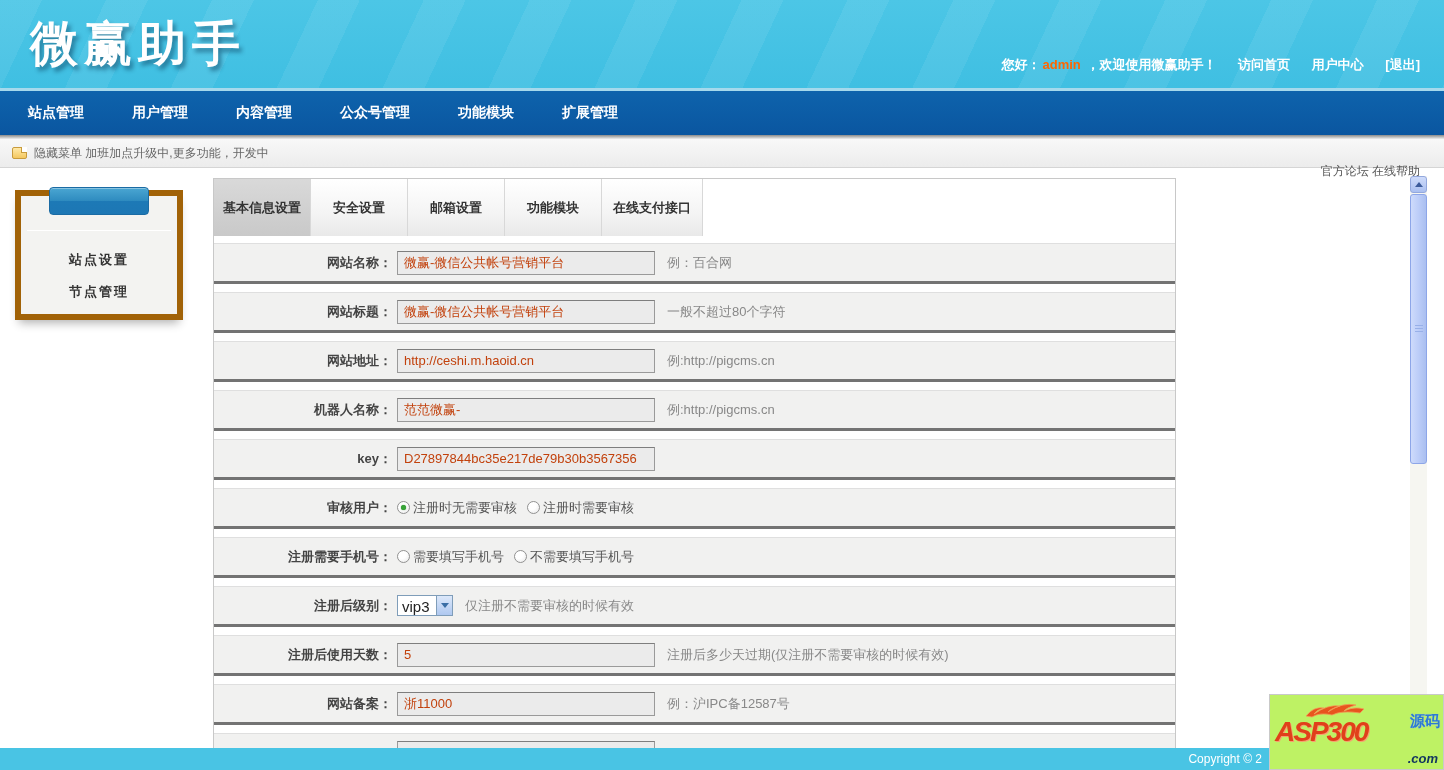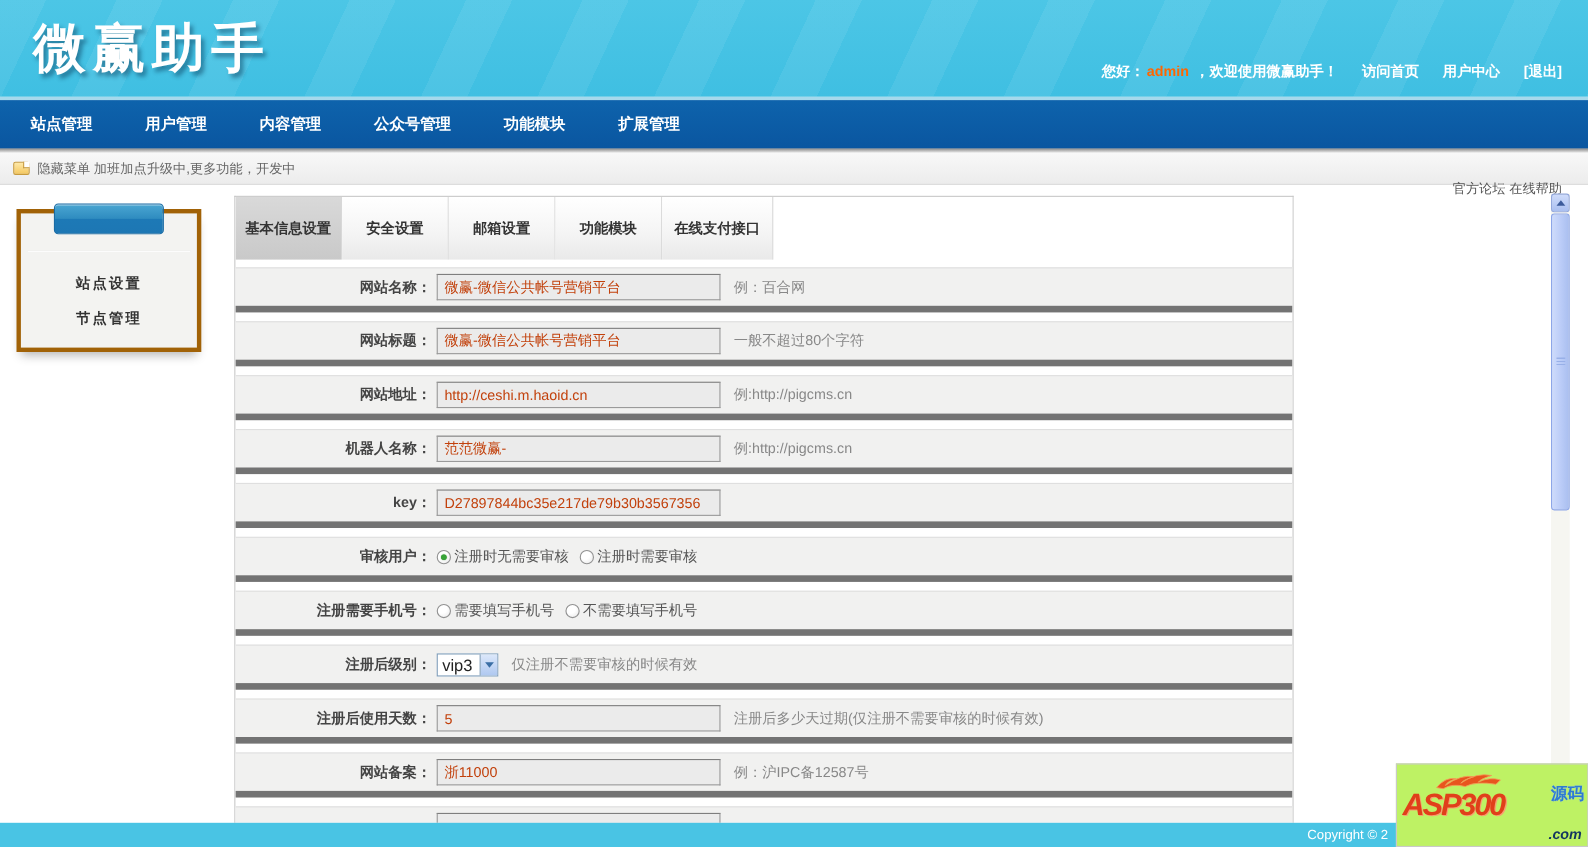--- a/index.html
+++ b/index.html
@@ -31,21 +31,21 @@
     background:linear-gradient(180deg,#f8f8f8,#ececec); border-bottom:1px solid #d5d5d5;
     display:flex; align-items:center; padding-left:12px; }
   .crumb-icon { width:15px; height:12px; background:linear-gradient(180deg,#ffe9a8,#f4c860);
     border:1px solid #c89b3c; border-radius:2px; position:relative; margin-right:7px; }
   .crumb-icon::after { content:""; position:absolute; right:-1px; top:-1px; width:5px; height:5px;
     background:#fff; border-left:1px solid #c89b3c; border-bottom:1px solid #c89b3c; }
   .crumb-text { font-size:12px; color:#666; }
 
   
   .side-panel { position:absolute; left:15px; top:190px; width:168px; height:130px;
-    background:#f3f3f1; border:4px solid #a16207; box-shadow:0 7px 9px -4px rgba(0,0,0,0.3); }
+    background:#f3f3f1; border:6px solid #a16207; box-shadow:0 7px 9px -4px rgba(0,0,0,0.3); }
   .side-btn { position:absolute; left:50%; transform:translateX(-50%); top:-9px; width:100px; height:28px;
     border-radius:4px; border:1px solid #1a6ba4; cursor:pointer;
     background:linear-gradient(180deg,#4aa6d2 0%,#2f8cc0 48%,#1d79b6 52%,#1d77b4 100%);
     box-shadow:inset 0 1px 0 rgba(255,255,255,0.35); }
   .side-divider { position:absolute; left:6px; right:6px; top:34px; height:1px; background:#ddd;
     border-bottom:1px solid #fff; }
   .side-items { position:absolute; left:0; top:48px; width:100%; text-align:center; }
   .side-item { display:block; font-size:13px; font-weight:bold; color:#333; letter-spacing:2px;
     line-height:32px; text-decoration:none; cursor:pointer; }
 
@@ -61,21 +61,21 @@
   .tab { width:97px; height:57px; display:flex; align-items:center; justify-content:center;
     font-size:13px; font-weight:bold; color:#333; cursor:pointer;
     background:linear-gradient(180deg,#ffffff 0%,#f4f4f4 60%,#e9e9e9 100%);
     border-right:1px solid #d8d8d8; }
   .tab.checked { background:linear-gradient(180deg,#d9d9d9 0%,#c9c9c9 100%); }
   .tab:last-of-type { width:101px; }
 
   
   .rows { padding-top:7px; }
   .frow { display:flex; align-items:center; height:41px; margin-bottom:8px;
-    background:#f1f1f0; border-top:1px solid #dfdfdf; border-bottom:6px solid #737373; }
+    background:#f1f1f0; border-top:1px solid #dfdfdf; border-bottom:3px solid #737373; }
   .flabel { width:178px; text-align:right; font-size:13px; font-weight:bold; color:#444; flex:none; }
   .fctrl { margin-left:5px; display:flex; align-items:center; }
   .tinput { width:258px; height:24px; background:#ebebeb; border:1px solid #9a9a9a; border-top-color:#7e7e7e;
     font-size:13px; color:#c2410c; padding:1px 6px; font-family:"Liberation Sans","DejaVu Sans",sans-serif; }
   .fhint { margin-left:12px; font-size:13px; color:#888; white-space:nowrap; }
 
   
   .radio { width:13px; height:13px; border:1px solid #919191; border-radius:50%;
     background:radial-gradient(circle at 35% 30%, #ffffff 40%, #e7e7e7 100%); position:relative;
     display:inline-block; cursor:pointer; flex:none; }

